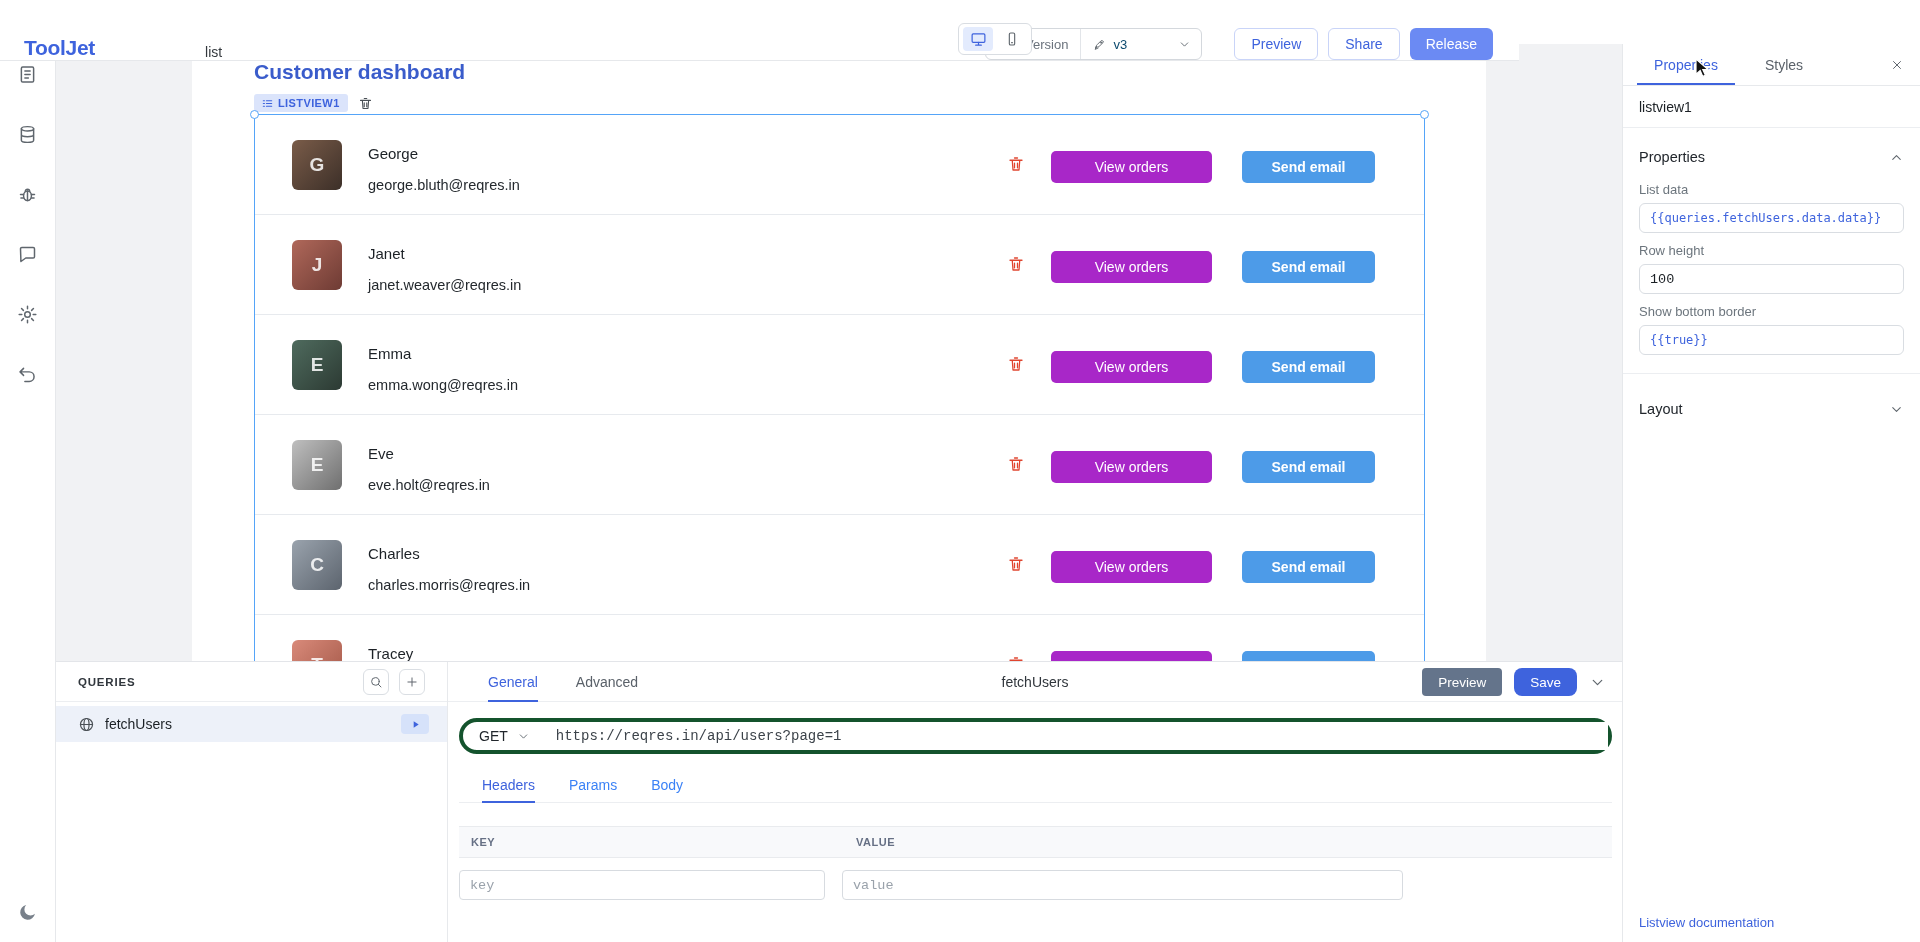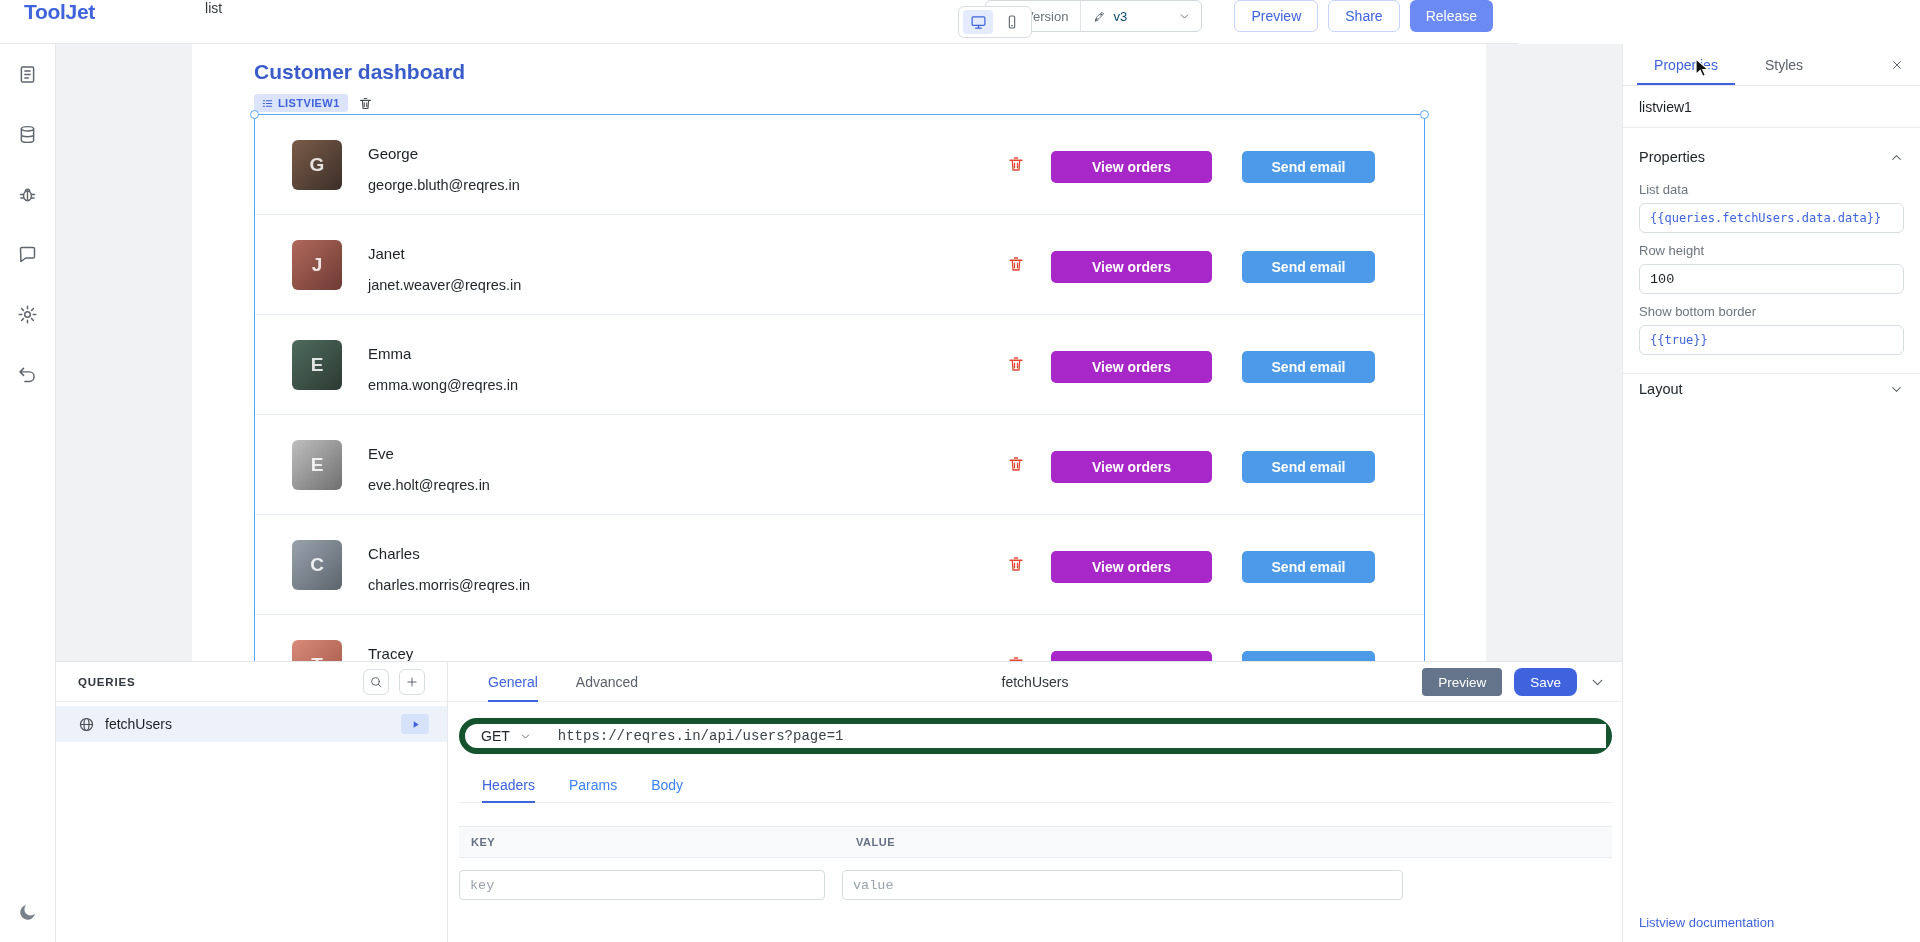--- a/index.html
+++ b/index.html
@@ -3,21 +3,21 @@
 <meta charset="utf-8">
 <style>
   *{margin:0;padding:0;box-sizing:border-box;font-family:"Liberation Sans",sans-serif}
   html,body{width:1920px;height:942px;overflow:hidden;background:#fff;position:relative}
   svg{display:block}
   .icon{stroke:#5f666d;fill:none;stroke-width:1.7;stroke-linecap:round;stroke-linejoin:round}
   button{background:none;border:none;cursor:pointer;font-family:"Liberation Sans",sans-serif}
   input{font-family:Liberation Mono, monospace;outline:none}
 
   
-  #header{position:absolute;left:0;top:0;width:1519px;height:44px;background:#fff;border-bottom:1px solid #e6e8eb;display:flex;align-items:flex-start;z-index:40}
+  #header{position:absolute;left:0;top:17px;width:1519px;height:44px;background:#fff;border-bottom:1px solid #e6e8eb;display:flex;align-items:flex-end;z-index:40}
   .logo{margin-left:24px;font-size:21px;font-weight:800;color:#3E63DD;letter-spacing:-.3px}
   .app-name{margin-left:110px;font-size:14px;color:#33383d}
   .device-toggle{position:absolute;left:958px;top:6px;height:32px;border:1px solid #d9dde2;border-radius:6px;display:flex;align-items:center;padding:0 4px;gap:4px;background:#fff}
   .device-btn{width:30px;height:24px;border-radius:4px;display:flex;align-items:center;justify-content:center}
   .device-btn.active{background:#e3ebfd}
   .device-btn.active .icon{stroke:#3E63DD}
   .hdr-right{margin-left:auto;margin-right:26px;display:flex;align-items:center;gap:10px}
   .ver-ctl{height:32px;border:1px solid #d4d8dd;border-radius:6px;display:flex;align-items:center;margin-right:22px;background:#fff}
   .ver-label{font-size:13px;color:#6a727c;padding:0 12px;border-right:1px solid #e2e5e9;height:100%;display:flex;align-items:center}
   .ver-val{display:flex;align-items:center;gap:7px;padding:0 10px 0 12px;font-size:13px;color:#0c4a6e;min-width:120px}
@@ -43,41 +43,41 @@
   .avatar{position:absolute;left:37px;top:25px;width:50px;height:50px;border-radius:6px;display:flex;align-items:center;justify-content:center;color:rgba(255,255,255,.85);font-size:19px;font-weight:700}
   .lv-row:nth-child(1) .avatar{background:linear-gradient(135deg,#7a5c49,#3c2f28)}
   .lv-row:nth-child(2) .avatar{background:linear-gradient(135deg,#b0685a,#6e3b34)}
   .lv-row:nth-child(3) .avatar{background:linear-gradient(135deg,#4f6b5e,#2c3a33)}
   .lv-row:nth-child(4) .avatar{background:linear-gradient(135deg,#bfbfbf,#6f6f6f)}
   .lv-row:nth-child(5) .avatar{background:linear-gradient(135deg,#9aa3ad,#5c646e)}
   .lv-row:nth-child(6) .avatar{background:linear-gradient(135deg,#d98a7a,#a05545)}
   .rname{position:absolute;left:113px;top:30px;font-size:15px;color:#1c2126}
   .remail{position:absolute;left:113px;top:62px;font-size:14.5px;color:#24292e}
   .row-trash{position:absolute;left:752px;top:40px}
-  .btn-orders{position:absolute;left:796px;top:36px;width:161px;height:32px;background:#A827C8;color:#fff;font-size:14px;font-weight:700;border-radius:5px}
+  .btn-orders{position:absolute;left:796px;top:36px;width:161px;height:32px;background:#A827C8;color:#fff;font-size:14px;font-weight:400;border-radius:5px}
   .btn-email{position:absolute;left:987px;top:36px;width:133px;height:32px;background:#4D9BE8;color:#fff;font-size:14px;font-weight:600;border-radius:5px}
 
   
   #query-panel{position:absolute;left:56px;top:661px;width:1566px;height:281px;background:#fff;border-top:1px solid #e3e5e9;z-index:35}
   .qp-left{position:absolute;left:0;top:0;width:392px;height:100%;border-right:1px solid #e7e9ec}
   .qp-left-header{height:40px;border-bottom:1px solid #eceef1;display:flex;align-items:center;padding:0 22px}
   .qp-title{font-size:11.5px;font-weight:700;letter-spacing:.8px;color:#30363c}
   .mini-btn{width:26px;height:26px;border:1px solid #dadee3;border-radius:6px;display:flex;align-items:center;justify-content:center;background:#fff}
   .query-item{margin-top:4px;height:36px;display:flex;align-items:center;padding:0 18px 0 22px;background:#edf1f9}
   .query-item .qname{margin-left:10px;font-size:14px;color:#1b2025}
   .run-btn{margin-left:auto;width:28px;height:20px;background:#d6e2fa;border-radius:4px;display:flex;align-items:center;justify-content:center}
   .qp-right{position:absolute;left:392px;top:0;right:0;height:100%}
   .qp-right-header{height:40px;border-bottom:1px solid #eceef1;position:relative;display:flex;align-items:center;padding-left:40px}
   .qtab{height:40px;display:flex;align-items:center;font-size:14px;color:#5a6169;margin-right:38px}
   .qtab.active{color:#3E63DD;box-shadow:inset 0 -2px 0 #3E63DD}
   .q-center-title{position:absolute;left:50%;transform:translateX(-50%);font-size:14px;color:#30363c}
   .q-hdr-right{position:absolute;right:16px;top:0;height:40px;display:flex;align-items:center;gap:12px}
   .qbtn-preview{height:28px;padding:0 16px;background:#64748B;color:#fff;font-size:13.5px;border-radius:4px}
   .qbtn-save{height:28px;padding:0 16px;background:#3E63DD;color:#fff;font-size:13.5px;border-radius:8px}
-  .qp-url-row{position:absolute;left:11px;right:10px;top:56px;height:36px;border:6px solid #14532d;border-radius:18px;display:flex;align-items:center}
+  .qp-url-row{position:absolute;left:11px;right:10px;top:56px;height:36px;border:4px solid #14532d;border-radius:18px;display:flex;align-items:center}
   .method-sel{display:flex;align-items:center;gap:9px;padding:0 14px 0 16px;height:100%;font-size:14px;color:#21262c}
   .url-input{flex:1;height:100%;border:none;font-size:14px;color:#3c434a;padding:0 12px}
   .qp-req-tabs{position:absolute;left:11px;right:10px;top:104px;height:37px;border-bottom:1px solid #eceef1;display:flex;gap:34px;padding-left:23px}
   .rtab{height:37px;display:flex;align-items:center;font-size:14px;color:#3b82f6}
   .rtab.active{color:#3E63DD;box-shadow:inset 0 -2px 0 #3E63DD}
   .qp-table-head{position:absolute;left:11px;right:10px;top:164px;height:32px;background:#f8f9fb;border-top:1px solid #e9ebee;border-bottom:1px solid #e9ebee;display:flex;align-items:center}
   .th-key{margin-left:12px;font-size:11px;font-weight:700;letter-spacing:.5px;color:#667085}
   .th-value{position:absolute;left:397px;font-size:11px;font-weight:700;letter-spacing:.5px;color:#667085}
   .qp-kv{position:absolute;left:11px;top:208px;display:flex}
   .kv-input{height:30px;border:1px solid #d7dbe0;border-radius:4px;font-size:13.5px;color:#30363c;padding:0 10px}
@@ -408,21 +408,21 @@
     <input class="prop-input code" value="{{queries.fetchUsers.data.data}}" style="">
 
     <label class="prop-label">Row height</label>
     <input class="prop-input" value="100" style="">
 
     <label class="prop-label">Show bottom border</label>
     <input class="prop-input code" value="{{true}}" style="">
 
     <div class="insp-divider"></div>
 
-    <div class="sec-head" style="margin-top:0">
+    <div class="sec-head" style="margin-top:20px">
       <span class="sec-title">Layout</span>
       <svg class="icon" width="15" height="15" viewBox="0 0 24 24">
           <path d="M6 9l6 6 6-6"></path>
         </svg>
     </div>
   </div>
 
   <div class="doc-link">Listview documentation</div>
 </div>
 

